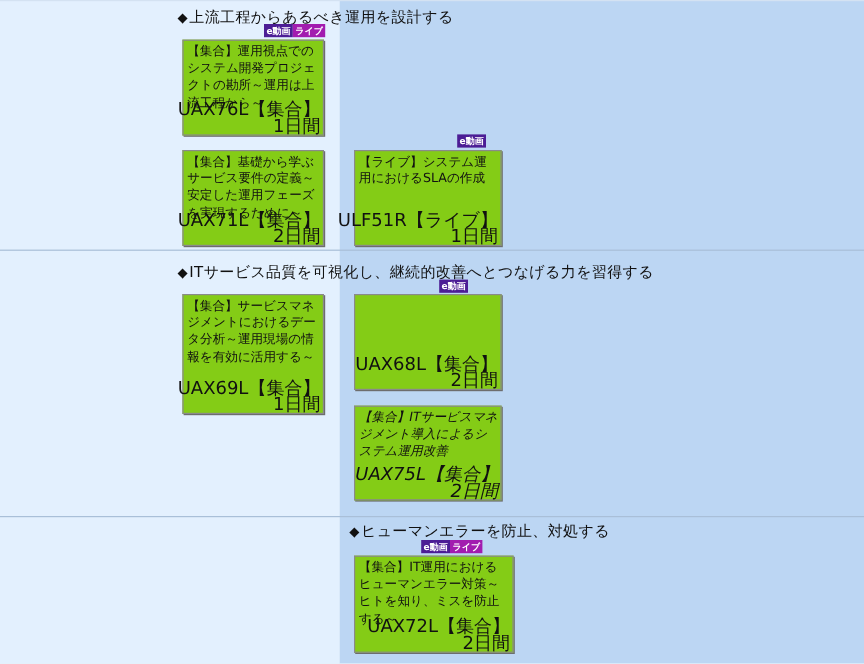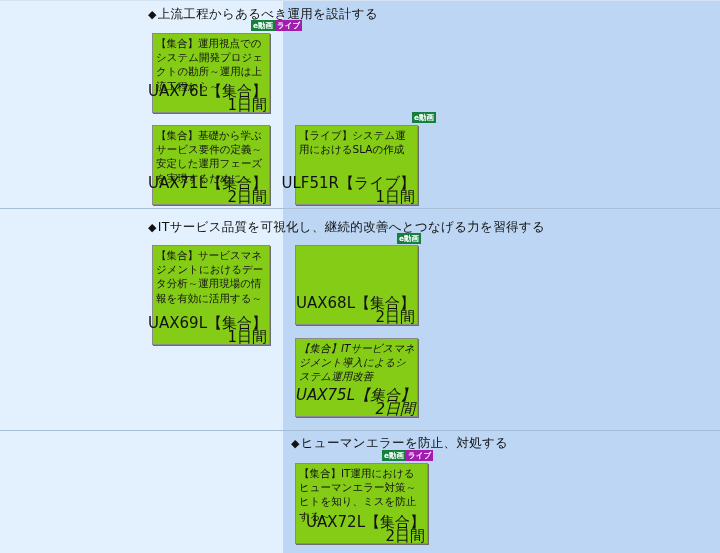--- a/index.html
+++ b/index.html
@@ -12,21 +12,21 @@
   .col-right { position:absolute; left:283px; top:0; width:437px; height:553px; background:#bcd6f3; }
   .divider { position:absolute; left:0; width:720px; height:1px; background:#a9bfd8; }
   .heading {
     position:absolute; font-size:12.5px; line-height:16px; white-space:nowrap; letter-spacing:0.3px;
   }
   .heading .diamond { font-size:11px; margin-right:1px; }
   .badges { position:absolute; display:flex; height:11px; }
   .badge {
     font-size:7.5px; line-height:11px; height:11px; color:#fff; padding:0 2px; font-weight:bold; white-space:nowrap;
   }
-  .badge.video { background:#15803d;margin-left:31px; }
+  .badge.video { background:#4c1d95; }
   .badge.live { background:#a21caf; }
   .card {
     position:absolute; background:#84cc16; border:1px solid #8a8a8a;
     box-sizing:border-box; font-size:10.5px; line-height:14.2px; padding:2px 2px 0 3px;
     box-shadow: 1px 1px 0 #6d6d6d;
   }
   .card .title { white-space:pre-line; word-break:break-all; }
   .card .meta {
     position:absolute; right:2px; bottom:0; text-align:right; font-size:15px; line-height:14.2px; white-space:nowrap;
   }

